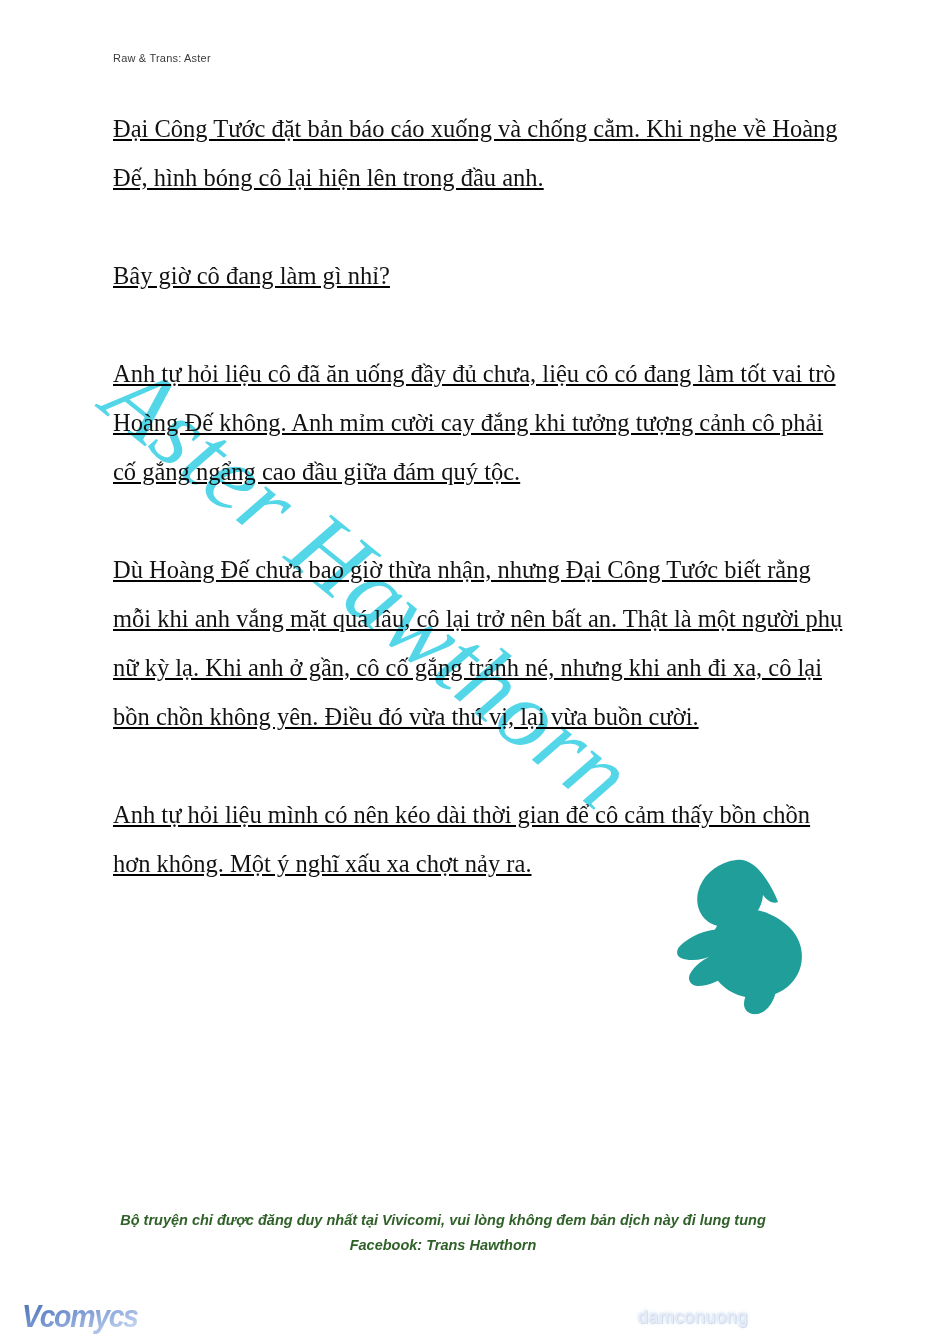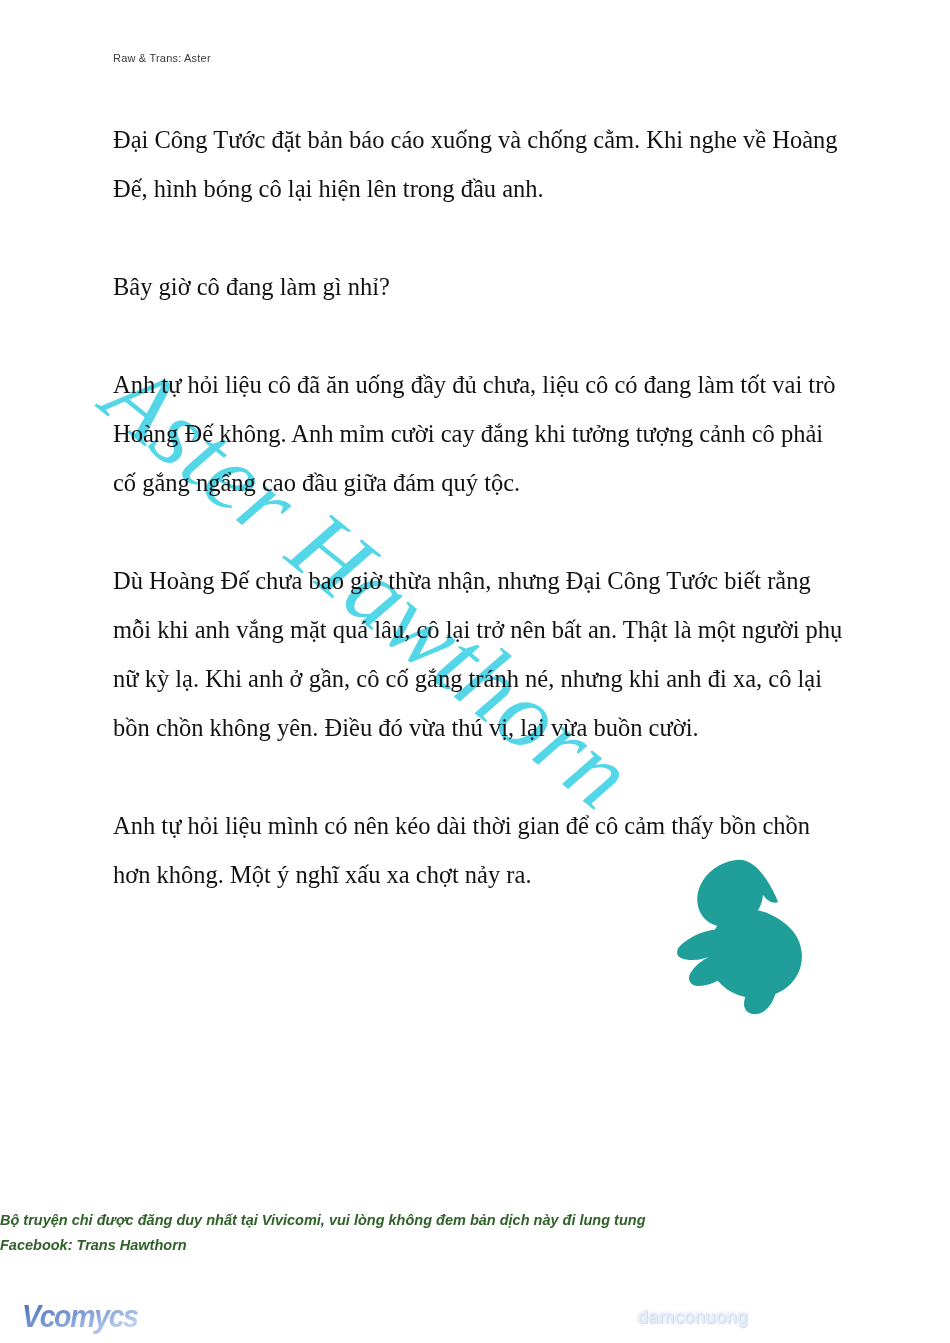--- a/index.html
+++ b/index.html
@@ -33,22 +33,23 @@
     font-size: 11px;
     color: #3a3a3a;
     letter-spacing: 0.2px;
     white-space: nowrap;
   }
 
   
   .body-column {
     position: absolute;
     left: 113px;
-    top: 115px;
+    top: 104px;
     width: 730px;
+    text-decoration: underline;
   }
   .story-paragraph {
     font-family: "Liberation Serif", serif;
     font-size: 24.5px;
     line-height: 49px;
     color: #121212;
     margin: 0 0 49px 0;
     text-align: left;
     position: relative;
     z-index: 3;
@@ -86,20 +87,21 @@
     pointer-events: none;
   }
   .mascot svg { display: block; width: 100%; height: 100%; }
 
   
   .footer-notice {
     position: absolute;
     left: 0;
     top: 1208px;
     width: 886px;
+    text-align: center;
     font-family: "Liberation Sans", sans-serif;
     font-style: italic;
     font-weight: bold;
     font-size: 14.5px;
     line-height: 25px;
     color: #2f6128;
   }
   .footer-notice div { white-space: nowrap; }
 
   

